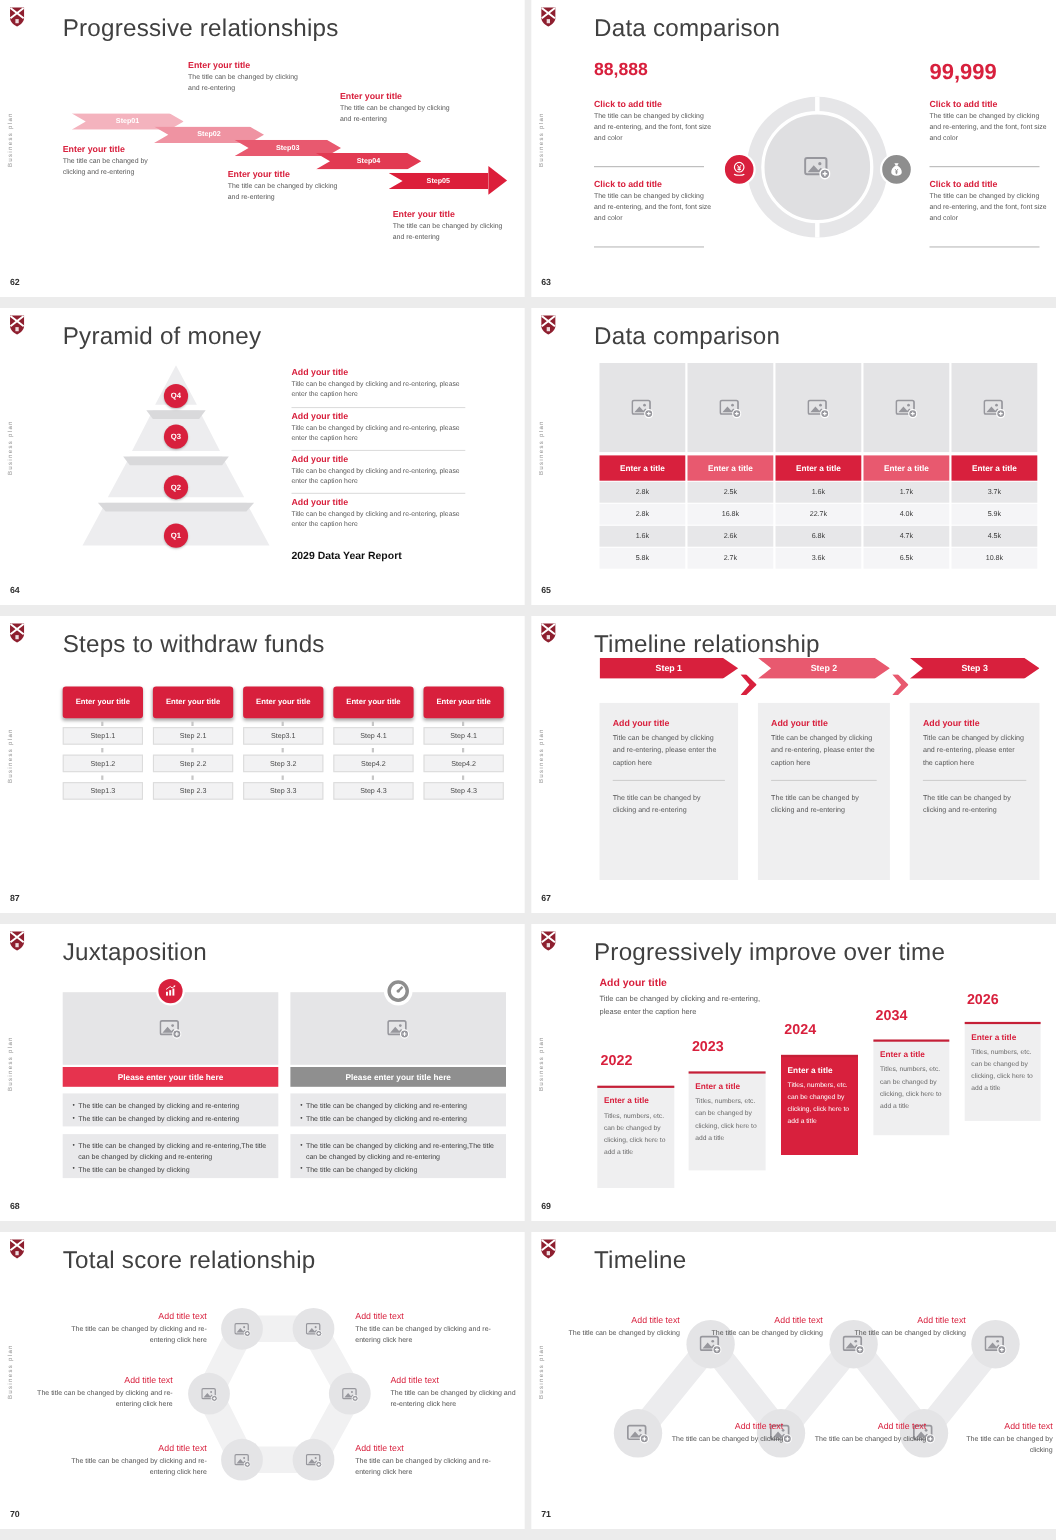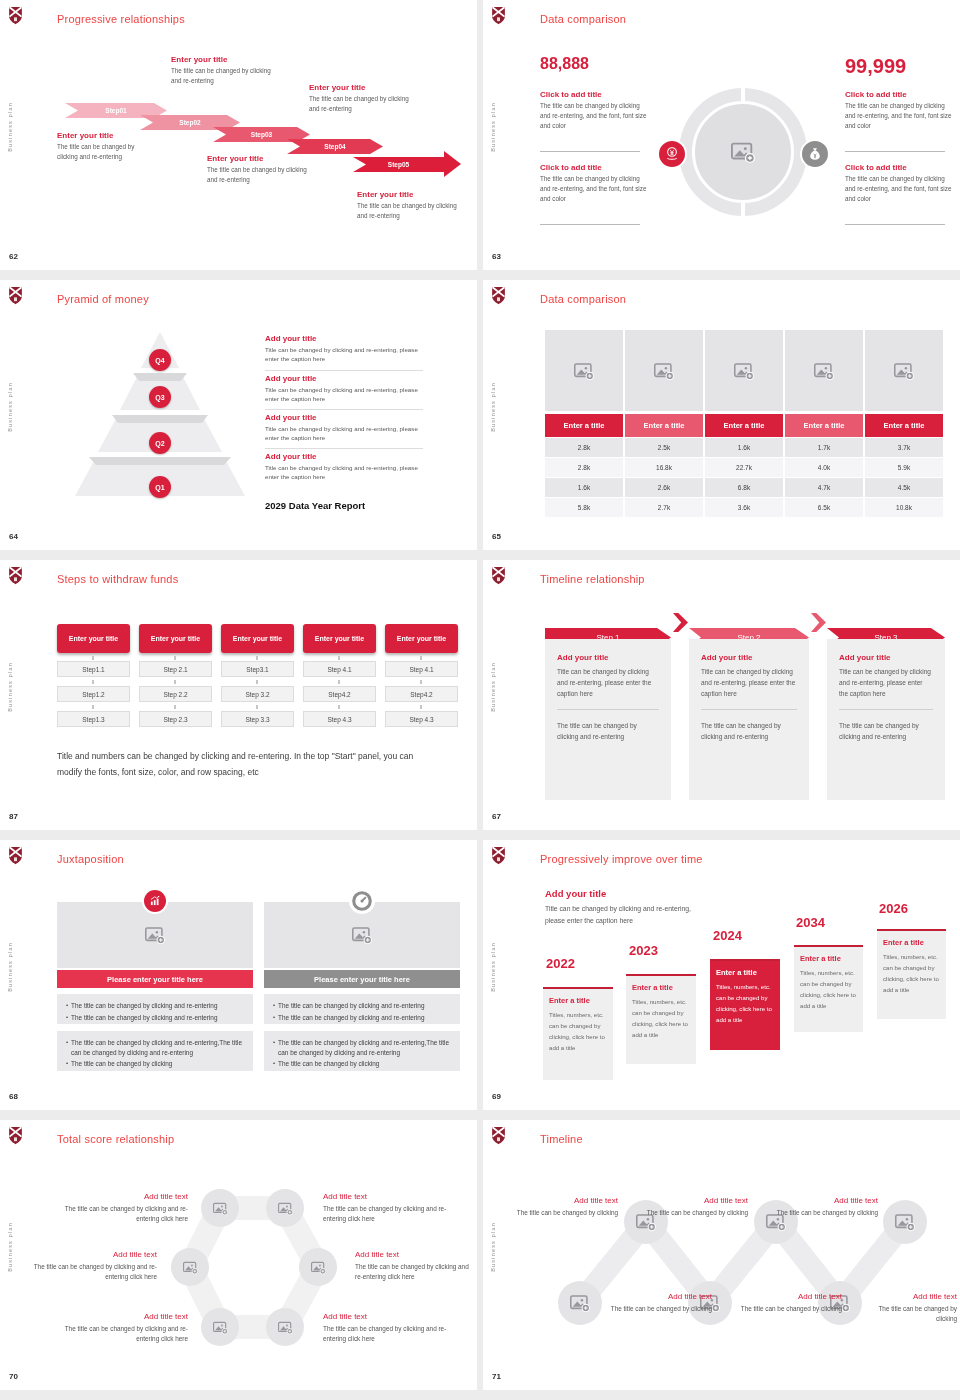--- a/index.html
+++ b/index.html
@@ -2,36 +2,36 @@
 <html><head>
 <meta charset="utf-8">
 <style>
   html,body{margin:0;padding:0}
   body{width:960px;height:1400px;background:#ececec;position:relative;font-family:"Liberation Sans",sans-serif;-webkit-font-smoothing:antialiased}
   .slide{position:absolute;width:477px;height:270px;background:#fff;overflow:hidden}
   .abs{position:absolute}
   .crest{position:absolute;left:8px;top:6px;width:15px;height:19px}
   .crest svg{width:100%;height:100%}
   .vtext{position:absolute;left:7px;top:102px;writing-mode:vertical-rl;transform:rotate(180deg);font-size:5.5px;color:#8f8f8f;letter-spacing:1.2px}
-  .stitle{position:absolute;left:57px;top:13px;font-size:11px;color:#ef4444;letter-spacing:.2px}
+  .stitle{position:absolute;left:57px;top:13px;font-size:22px;color:#404040;letter-spacing:.2px}
   .pagenum{position:absolute;left:9px;bottom:9px;font-size:8px;font-weight:bold;color:#2e2e2e}
   .rt{color:#d8203d;font-weight:bold}
   .gt{color:#595959}
   .sarr{position:absolute;height:15px;display:flex;align-items:center;justify-content:center;color:#fff;font-size:6.5px;font-weight:bold;clip-path:polygon(0 0,calc(100% - 13px) 0,100% 50%,calc(100% - 13px) 100%,0 100%,13px 50%)}
   .tb .t{font-size:8px;color:#d8203d;font-weight:bold;margin-bottom:2px}
   .tb .l{font-size:6.3px;color:#595959;line-height:1.6}
   .imgph{display:flex;align-items:center;justify-content:center}
   .imgph svg{width:20px;height:20px}
   .imgph.lg svg{width:24px;height:24px}
   .imgph.sm svg{width:15px;height:15px}
   .hd{position:absolute;height:23px;line-height:23px;text-align:center;color:#fff;font-weight:bold;font-size:7.5px}
   .cell{position:absolute;height:19px;line-height:19px;text-align:center;font-size:6.5px;color:#3d3d3d}
   .stepbox{position:absolute;height:16px;line-height:16px;text-align:center;font-size:6.5px;color:#4a4a4a;background:#f2f2f3;border:1px solid #dcdcdc;box-sizing:border-box}
   .tick{position:absolute;width:2px;height:4px;background:#c6c6c6}
-  .ban{position:absolute;top:68px;height:19px;display:flex;align-items:center;justify-content:center;color:#fff;font-weight:normal;font-size:8px}
+  .ban{position:absolute;top:38px;height:19px;display:flex;align-items:center;justify-content:center;color:#fff;font-weight:bold;font-size:8px}
   .tip{clip-path:polygon(0 0,calc(100% - 14px) 0,100% 50%,calc(100% - 14px) 100%,0 100%)}
   .tipnotch{clip-path:polygon(0 0,calc(100% - 14px) 0,100% 50%,calc(100% - 14px) 100%,0 100%,12px 50%)}
   .chev{position:absolute;top:53px;width:15px;height:19px;clip-path:polygon(0 0,35% 0,100% 50%,35% 100%,0 100%,55% 50%)}
   .panel{position:absolute;top:79px;height:161px;background:#efeff0}
   .panel .pt{margin:14px 12px 4px;font-size:8px}
   .panel .pl{margin:0 12px;font-size:6.5px;line-height:1.7}
   .panel .dv{margin:10px 12px;border-top:1px solid #cfcfcf}
   .bl{display:flex;gap:3px;font-size:6.4px;color:#404040;line-height:1.5;margin:2px 9px}
   .bl .b{font-size:6px}
   .ycard{position:absolute;background:#efeff0;border-top:2px solid #c51f37;box-sizing:border-box;padding:7px 6px}
@@ -327,21 +327,20 @@
     <div class="tick" style="left:174px;top:145px"></div>
   <div class="tick" style="left:256px;top:96px"></div>
     <div class="tick" style="left:256px;top:120px"></div>
     <div class="tick" style="left:256px;top:145px"></div>
   <div class="tick" style="left:338px;top:96px"></div>
     <div class="tick" style="left:338px;top:120px"></div>
     <div class="tick" style="left:338px;top:145px"></div>
   <div class="tick" style="left:420px;top:96px"></div>
     <div class="tick" style="left:420px;top:120px"></div>
     <div class="tick" style="left:420px;top:145px"></div>
-  <div class="abs" style="left:57px;top:188px;width:382px;font-size:8.5px;color:#3c3c3c;line-height:1.9">Title and numbers can be changed by clicking and re-entering. In the top "Start" panel, you can modify the fonts, font size, color, and row spacing, etc</div>
 </div>
 
 <div class="slide" style="left:483px;top:560px">
   <span class="crest"><svg viewBox="0 0 20 25">
         <path d="M1.5 1 h17 v12.5 c0 5.5-5.5 8.8-8.5 10.5 c-3-1.7-8.5-5-8.5-10.5 Z" fill="#8e1f2f"></path>
         <path d="M2 1.5 L18 14 M18 1.5 L2 14" stroke="#fff" stroke-width="2.4"></path>
         <rect x="8" y="15" width="4" height="5" fill="#fff" opacity=".85"></rect>
       </svg></span>
   <div class="vtext">Business plan</div>
   <div class="stitle">Timeline relationship</div>

